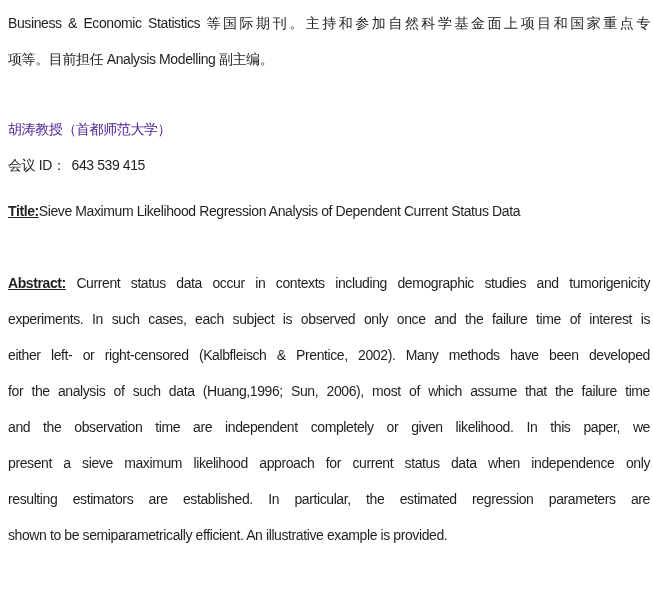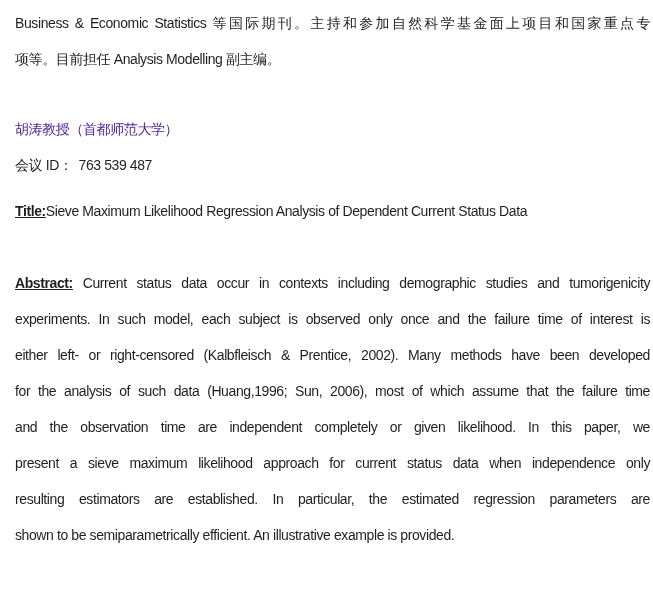--- a/index.html
+++ b/index.html
@@ -6,21 +6,21 @@
     margin: 0;
     padding: 0;
     background: #ffffff;
   }
   .page {
     position: relative;
     width: 653px;
     height: 614px;
     box-sizing: border-box;
     background: #ffffff;
-    padding: 5px 3px 0 15px;
+    padding: 5px 3px 0 8px;
     overflow: hidden;
     font-family: "Liberation Sans", "DejaVu Sans", sans-serif;
     font-size: 14px;
     letter-spacing: -0.4px;
     color: #1f1f1f;
     border-radius: 8px;
   }
   .line, .jline {
     height: 36px;
     line-height: 36px;
@@ -45,31 +45,31 @@
 <div class="page">
 
   <div class="para">
     <div class="jline">Business &amp; Economic Statistics 等国际期刊。主持和参加自然科学基金面上项目和国家重点专</div>
     <div class="line">项等。目前担任 Analysis Modelling 副主编。</div>
   </div>
 
   <div class="meeting">
     <div class="line blue">胡涛教授（首都师范大学）</div>
     <div class="line">
-      <span>会议 ID：</span><span class="val">763 539 487</span>
+      <span>会议 ID：</span><span class="val">643 539 415</span>
     </div>
   </div>
 
   <div class="line title-row">
     <span class="bold">Title:</span><span class="title-text">Sieve Maximum Likelihood Regression Analysis of Dependent Current Status Data</span>
   </div>
 
   <div class="abstract">
     <div class="jline"><span class="bold">Abstract:</span><span> Current status data occur in contexts including demographic studies and tumorigenicity</span></div>
-    <div class="jline">experiments. In such model, each subject is observed only once and the failure time of interest is</div>
+    <div class="jline">experiments. In such cases, each subject is observed only once and the failure time of interest is</div>
     <div class="jline">either left- or right-censored (Kalbfleisch &amp; Prentice, 2002). Many methods have been developed</div>
     <div class="jline">for the analysis of such data (Huang,1996; Sun, 2006), most of which assume that the failure time</div>
     <div class="jline">and the observation time are independent completely or given likelihood. In this paper, we</div>
     <div class="jline">present a sieve maximum likelihood approach for current status data when independence only</div>
     <div class="jline">resulting estimators are established. In particular, the estimated regression parameters are</div>
     <div class="line">shown to be semiparametrically efficient. An illustrative example is provided.</div>
   </div>
 
 </div>
 

